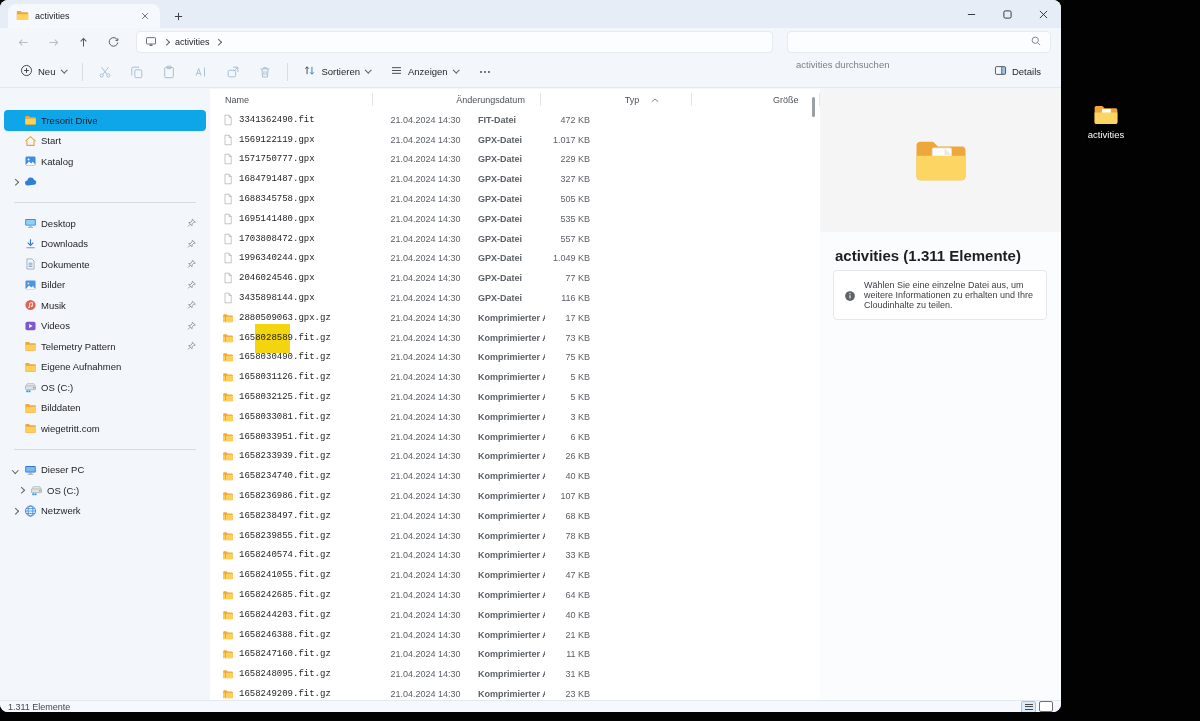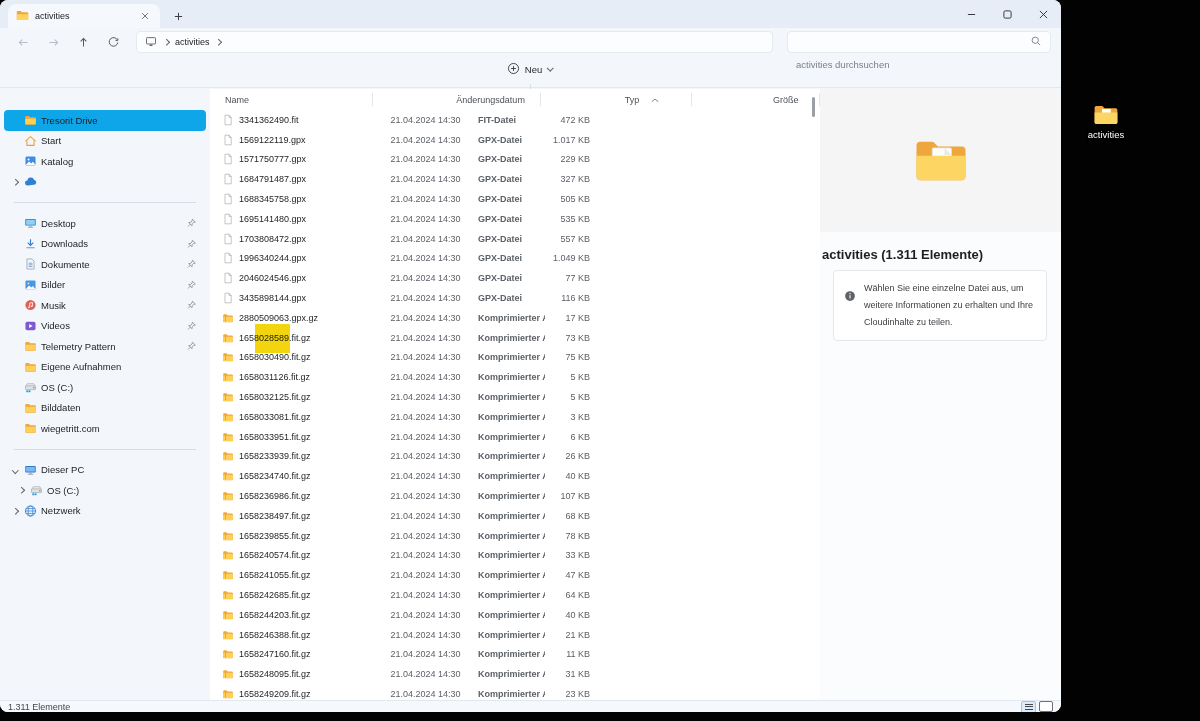--- a/index.html
+++ b/index.html
@@ -21,21 +21,21 @@
   .nav-btn { width:26px; height:22px; display:flex; align-items:center; justify-content:center; border-radius:4px; flex:0 0 auto; }
   .addressbar { flex:1; height:22px; margin-left:6px; background:#fbfdfe; border:1px solid #e5e9f0; border-radius:4px; display:flex; align-items:center; padding:0 8px; gap:5px; }
   .crumb { font-size:9px; color:#1c1e21; }
   .chevsep { width:8px; height:8px; display:flex; align-items:center; justify-content:center; }
   .chevsep::before { content:""; width:3.5px; height:3.5px; border-right:1px solid #5f6368; border-bottom:1px solid #5f6368; transform:rotate(-45deg); }
   .searchbox { width:264px; height:22px; margin-left:10px; background:#fbfdfe; border:1px solid #e5e9f0; border-radius:4px; display:flex; align-items:center; padding:0 8px; flex:0 0 auto; }
   .searchbox input { flex:1; border:none; outline:none; background:transparent; font-size:9.5px; color:#1c1e21; font-family:"Liberation Sans",sans-serif;margin-top:44px; }
   .searchbox input::placeholder { color:#7a818a; }
 
   
-  .toolbar { height:32px; display:flex; align-items:center; padding:0 12px; gap:2px; border-bottom:1px solid #e3e7ee;flex-direction:column; }
+  .toolbar { height:32px; display:flex; align-items:center; padding:0 12px; gap:2px; border-bottom:1px solid #e3e7ee; }
   .tb-btn { display:flex; align-items:center; gap:5px; padding:0 8px; height:26px; border-radius:4px; font-size:9.5px; color:#25282c; flex:0 0 auto; }
   .tb-icon-btn { width:30px; height:26px; display:flex; align-items:center; justify-content:center; flex:0 0 auto; }
   .tb-sep { width:1px; height:18px; background:#d9dee6; margin:0 5px; flex:0 0 auto; }
   .dd { width:7px; height:7px; display:inline-flex; align-items:center; justify-content:center; }
   .dd::before { content:""; width:3.5px; height:3.5px; border-right:1px solid #5f6368; border-bottom:1px solid #5f6368; transform:rotate(45deg) translate(-1px,-1px); }
   .tb-spacer { flex:1; }
 
   
   .main { position:absolute; left:0; top:89px; width:1061px; height:611px; display:flex; }
 
@@ -63,38 +63,38 @@
   .colcell::after { content:""; position:absolute; right:0; top:4px; height:13px; width:1px; background:#e3e6ea; }
   .c1 { width:163px; padding-left:15px; }
   .c2 { width:95px; padding-left:10px; }
   .c3 { width:77px; padding-left:10px; }
   .c4 { width:55px; padding-left:8px; }
   .sort-caret { position:absolute; left:36px; top:0px; width:8px; height:5px; }
   .rows { position:absolute; left:0; top:21px; right:0; bottom:0; overflow:hidden; }
   .row { display:flex; align-items:center; height:19.8px; font-size:9px; }
   .row .ricon { width:12px; height:12px; margin-left:12px; margin-right:5px; flex:0 0 auto; }
   .row .ricon svg { width:12px; height:12px; display:block; }
-  .row .c-name { width:134px; color:#1d1f23; white-space:nowrap; overflow:hidden; }
+  .row .c-name { width:134px; color:#1d1f23; white-space:nowrap; overflow:hidden;font-family:Liberation Mono, monospace; }
   .row .c-date { width:95px; padding-left:10px; color:#5c6167; white-space:nowrap;text-align:center; }
   .row .c-type { width:77px; padding-left:10px; color:#5c6167; white-space:nowrap; overflow:hidden;font-weight:bold; }
   .row .c-size { width:55px; padding-right:10px; color:#5c6167; text-align:right; white-space:nowrap; }
   .vscroll-thumb { position:absolute; right:5px; top:8px; width:3px; height:20px; background:#9aa0a6; border-radius:2px; }
 
   
   .hl-annotation { position:absolute; left:255px; top:324px; width:35px; height:29px; background:#f2d50f; mix-blend-mode:multiply; z-index:6; }
 
   
   .details { width:241px; background:#fbfcfd; position:relative; flex:0 0 auto; }
   .preview { position:absolute; left:0; top:0; width:241px; height:143px; background:#f5f5f5; display:flex; align-items:center; justify-content:center; }
   .preview svg { width:56px; height:46px; }
-  .d-title { position:absolute; left:2px; top:158px; font-size:13px; font-weight:bold; color:#1c1e21; }
+  .d-title { position:absolute; left:15px; top:158px; font-size:15px; font-weight:bold; color:#1c1e21; }
   .d-card { position:absolute; left:13px; top:181px; width:214px; background:#fff; border:1px solid #e7e7e9; border-radius:4px; padding:9px 10px 9px 10px; display:flex; gap:8px; }
   .d-card .iicon { width:12px; height:12px; flex:0 0 auto; margin-top:10px; }
   .d-card .iicon svg { width:12px; height:12px; display:block; }
-  .d-text { font-size:9px; color:#3b3e43; line-height:17px; }
+  .d-text { font-size:9px; color:#3b3e43; line-height:10px; }
 
   
   .statusbar { position:absolute; left:0; top:700px; width:1061px; height:12px; background:#f5f8fc; border-top:1px solid #e3e7ee; display:flex; align-items:center; padding:0 8px; }
   .status-text { font-size:9px; color:#44484d; }
   .status-spacer { flex:1; }
   .view-toggle { display:flex; gap:3px; align-items:center; }
   .vt-details { width:15px; height:12px; background:#dcebfa; border:1px solid #9ec4e8; border-radius:2px; display:flex; flex-direction:column; justify-content:center; gap:1.5px; padding:0 2.5px; }
   .vt-details i { display:block; height:1px; background:#44484d; }
   .vt-large { width:14px; height:11px; border:1px solid #6b7076; border-radius:2px; background:#fff; }
 

